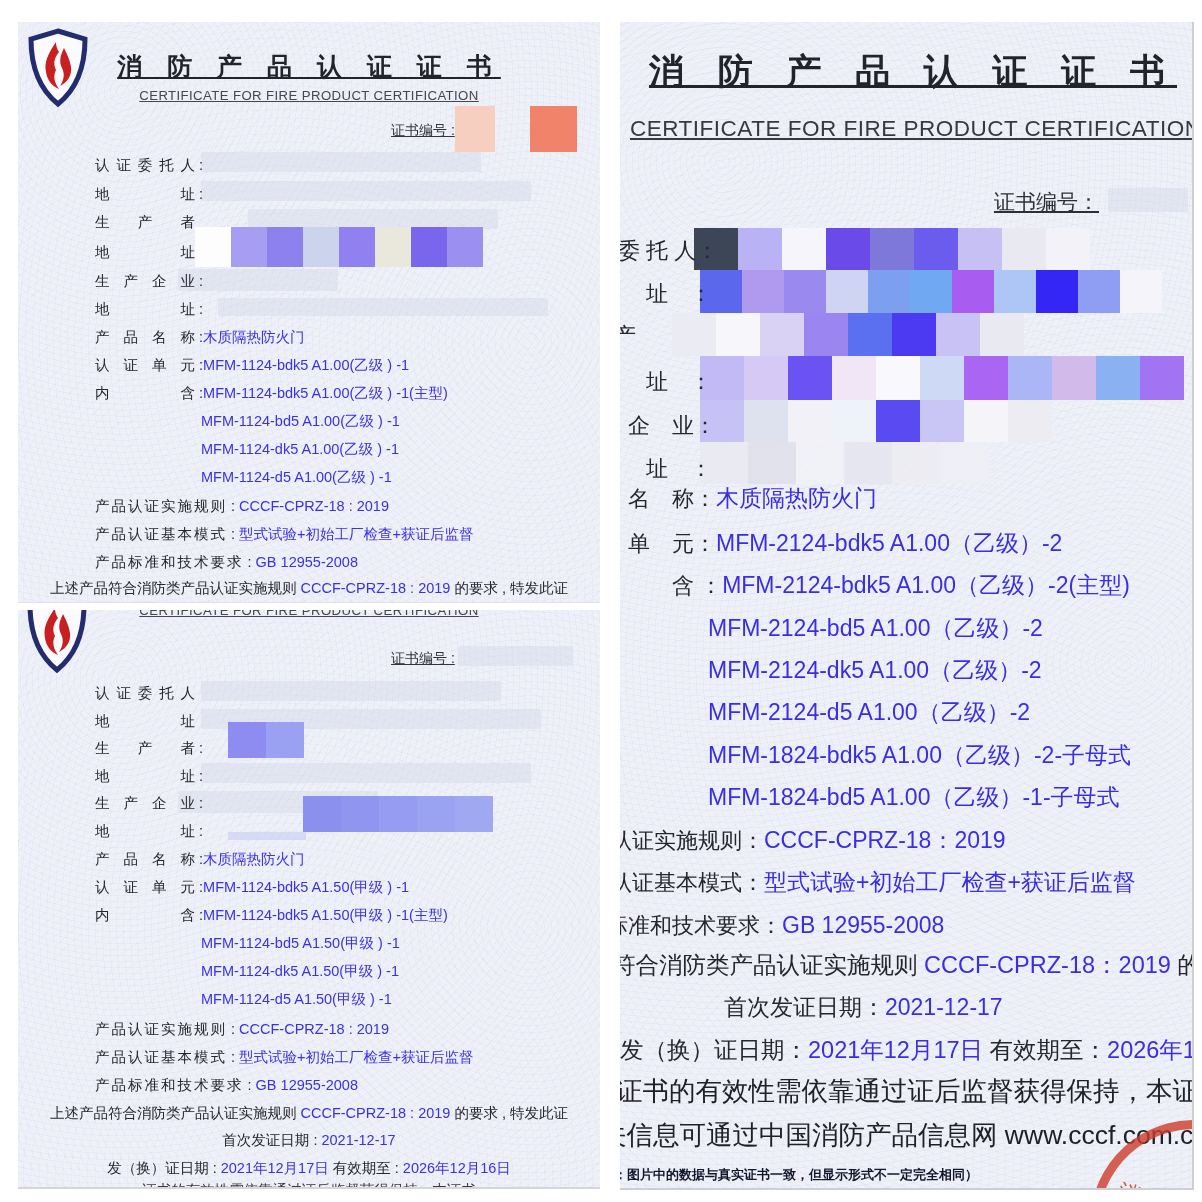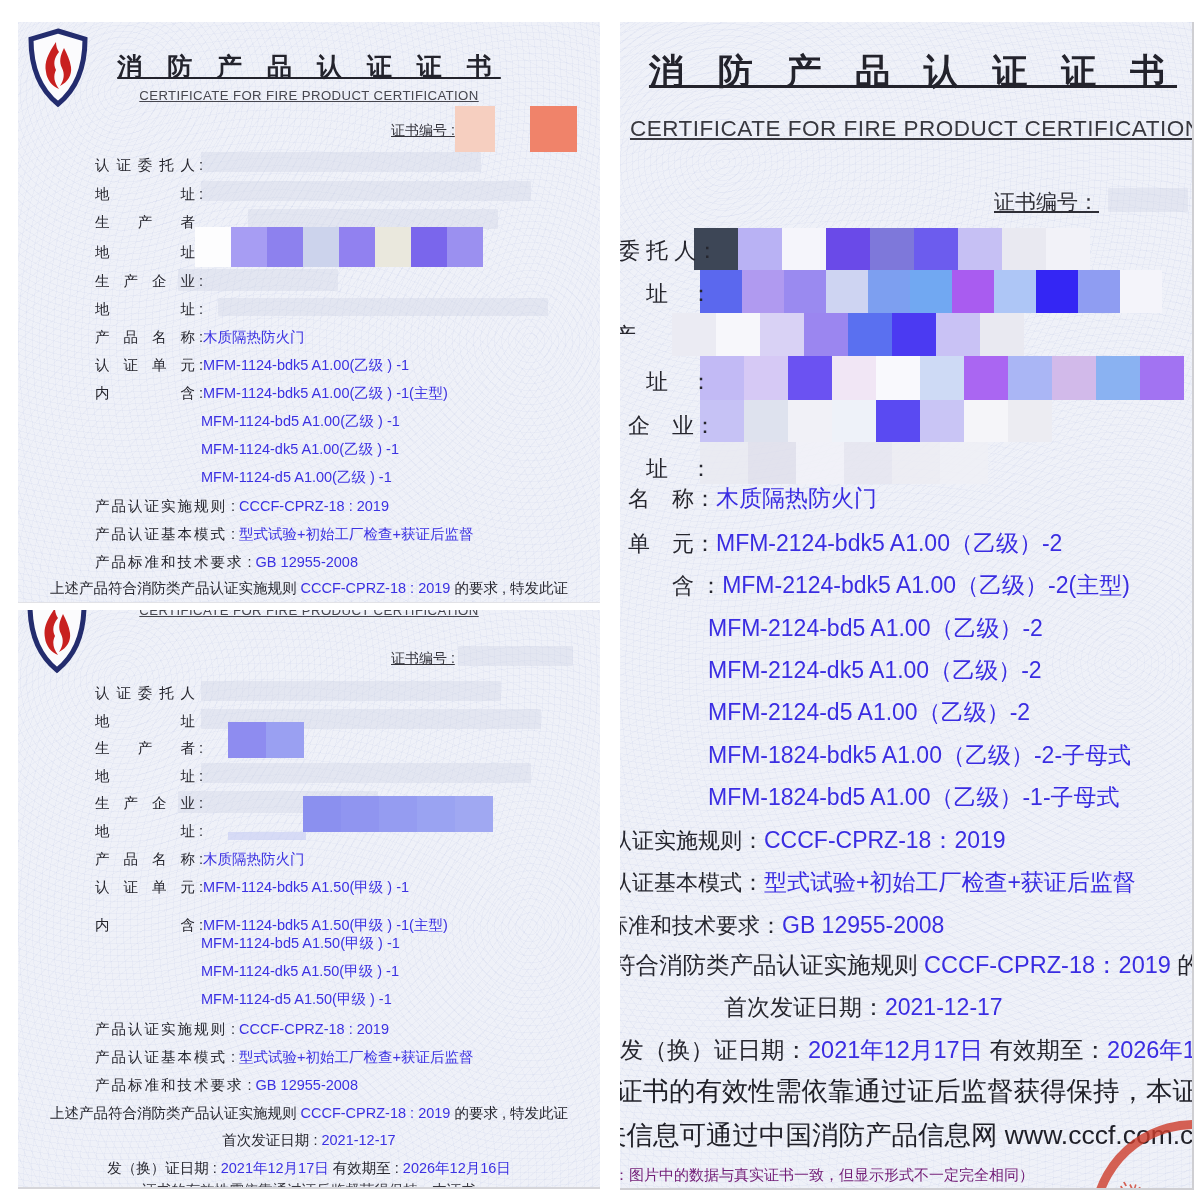--- a/index.html
+++ b/index.html
@@ -31,21 +31,21 @@
   .mosaic .sq{display:inline-block;width:var(--sq,36px);height:100%;vertical-align:top;}
   .logo-wrap{position:absolute;overflow:hidden;}
   
   .r-title{width:100%;text-align:center;font-size:35px;font-weight:600;letter-spacing:12px;color:#23232c;padding-left:14px;box-sizing:border-box;}
   .r-sub{font-size:22.5px;color:#38383f;letter-spacing:.5px;white-space:pre;}
   .r-certno{font-size:21px;color:#2e2e36;}
   .rrow{position:absolute;white-space:pre;font-size:23px;line-height:30px;color:#26262e;}
   .rlbl{font-size:22px;color:#26262e;}
   .rv{color:#3a2de2;}
   .r-note{font-size:26.5px;font-weight:500;color:#202028;}
-  .r-red{font-size:15px;font-weight:normal;color:#701a75;}
+  .r-red{font-size:13px;font-weight:bold;color:#0f172a;}
   .stamp{position:absolute;left:470px;top:1098px;width:190px;height:190px;border:9px solid rgba(205,60,42,.8);
          border-radius:50%;transform:rotate(-15deg);}
   .stamp-txt{position:absolute;left:26px;top:44px;color:rgba(205,60,42,.8);font-size:22px;transform:rotate(32deg);letter-spacing:3px;white-space:pre;}
 </style>
 </head>
 <body>
 
 <div class="cert" id="cert-tl">
   <div class="logo-wrap" style="left:8px;top:6px;width:64px;height:82px;">
     <svg viewBox="0 0 64 80" width="64" height="80">
@@ -107,21 +107,21 @@
   <div class="blk" style="left:210px;top:222px;width:78px;height:8px;background:#c6cdf5;opacity:.6;"></div>
 
   <div class="lrow" style="top:73px;left:77px;"><span class="jl">认证委托人</span><span class="colon"></span></div>
   <div class="lrow" style="top:101px;left:77px;"><span class="jl">地址</span><span class="colon"></span></div>
   <div class="lrow" style="top:128px;left:77px;"><span class="jl">生产者</span><span class="colon"> :</span></div>
   <div class="lrow" style="top:156px;left:77px;"><span class="jl">地址</span><span class="colon"> :</span></div>
   <div class="lrow" style="top:183px;left:77px;"><span class="jl">生产企业</span><span class="colon"> :</span></div>
   <div class="lrow" style="top:211px;left:77px;"><span class="jl">地址</span><span class="colon"> :</span></div>
   <div class="lrow" style="top:239px;left:77px;"><span class="jl">产品名称</span><span class="colon"> :</span><span class="v">木质隔热防火门</span></div>
   <div class="lrow" style="top:267px;left:77px;"><span class="jl">认证单元</span><span class="colon"> :</span><span class="v">MFM-1124-bdk5 A1.50(甲级 ) -1</span></div>
-  <div class="lrow" style="top:295px;left:77px;margin-top:10px;"><span class="jl">内含</span><span class="colon"> :</span><span class="v">MFM-1124-bdk5 A1.50(甲级 ) -1(主型)</span></div>
+  <div class="lrow" style="top:295px;left:77px;"><span class="jl">内含</span><span class="colon"> :</span><span class="v">MFM-1124-bdk5 A1.50(甲级 ) -1(主型)</span></div>
   <div class="lrow v" style="top:323px;left:183px;">MFM-1124-bd5 A1.50(甲级 ) -1</div>
   <div class="lrow v" style="top:351px;left:183px;">MFM-1124-dk5 A1.50(甲级 ) -1</div>
   <div class="lrow v" style="top:379px;left:183px;">MFM-1124-d5 A1.50(甲级 ) -1</div>
   <div class="lrow" style="top:409px;left:77px;"><span class="wl">产品认证实施规则</span><span class="colon"> : </span><span class="v">CCCF-CPRZ-18 : 2019</span></div>
   <div class="lrow" style="top:437px;left:77px;"><span class="wl">产品认证基本模式</span><span class="colon"> : </span><span class="v">型式试验+初始工厂检查+获证后监督</span></div>
   <div class="lrow" style="top:465px;left:77px;"><span class="wl">产品标准和技术要求</span><span class="colon"> : </span><span class="v">GB 12955-2008</span></div>
   <div class="lrow ctr" style="top:493px;left:0;"><span>上述产品符合消防类产品认证实施规则 </span><span class="v">CCCF-CPRZ-18 : 2019</span><span> 的要求 , 特发此证</span></div>
   <div class="lrow ctr" style="top:520px;left:0;"><span>首次发证日期 : </span><span class="v">2021-12-17</span></div>
   <div class="lrow ctr" style="top:548px;left:0;"><span>发（换）证日期 : </span><span class="v">2021年12月17日</span><span> 有效期至 : </span><span class="v">2026年12月16日</span></div>
   <div class="lrow ctr" style="top:570px;left:0;color:#3a3a42;">证书的有效性需依靠通过证后监督获得保持，本证书</div>

